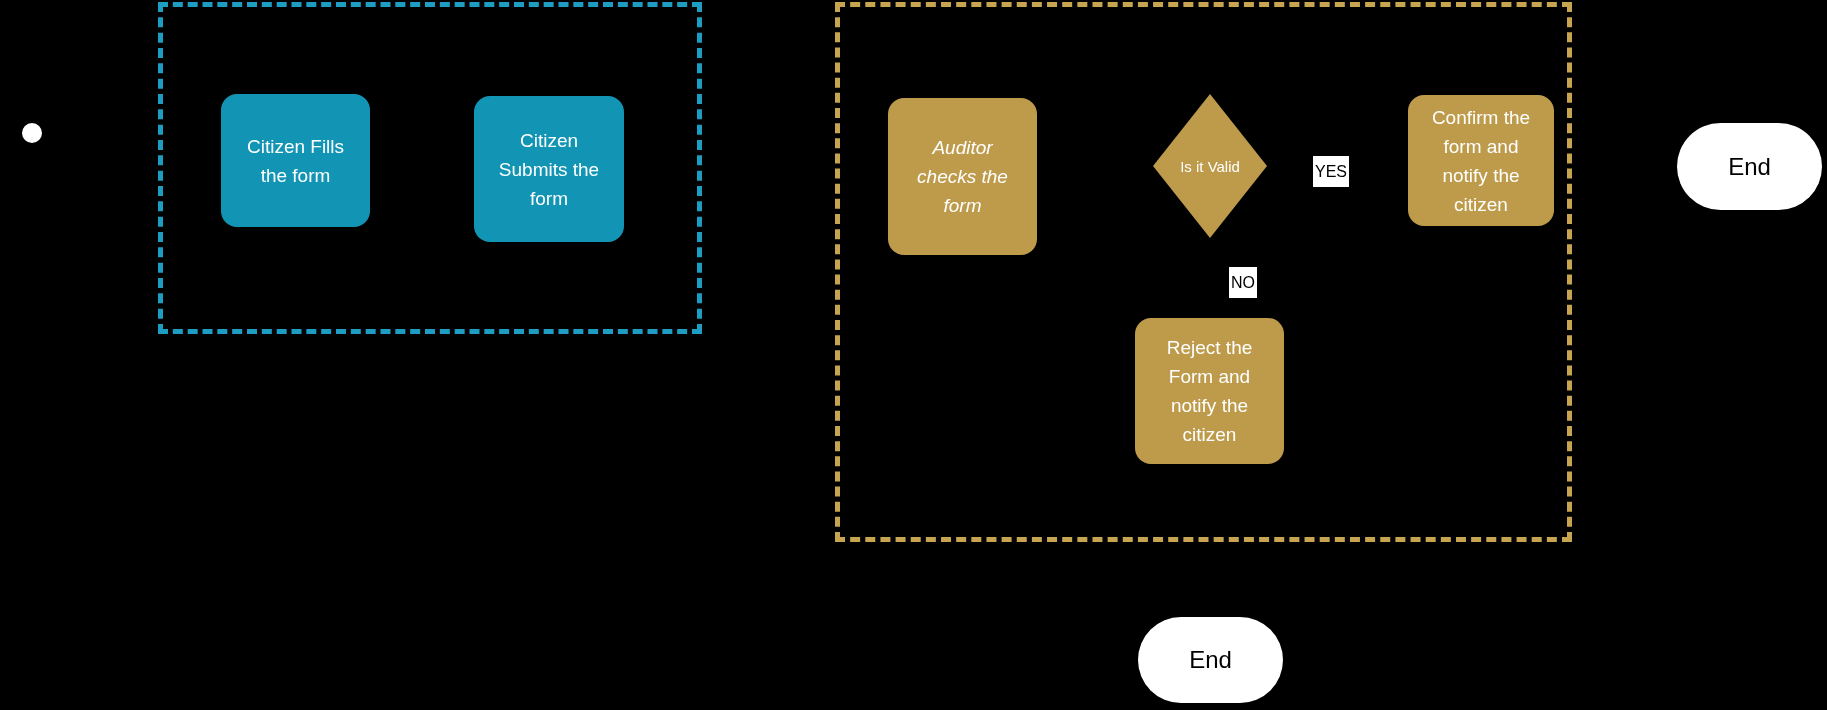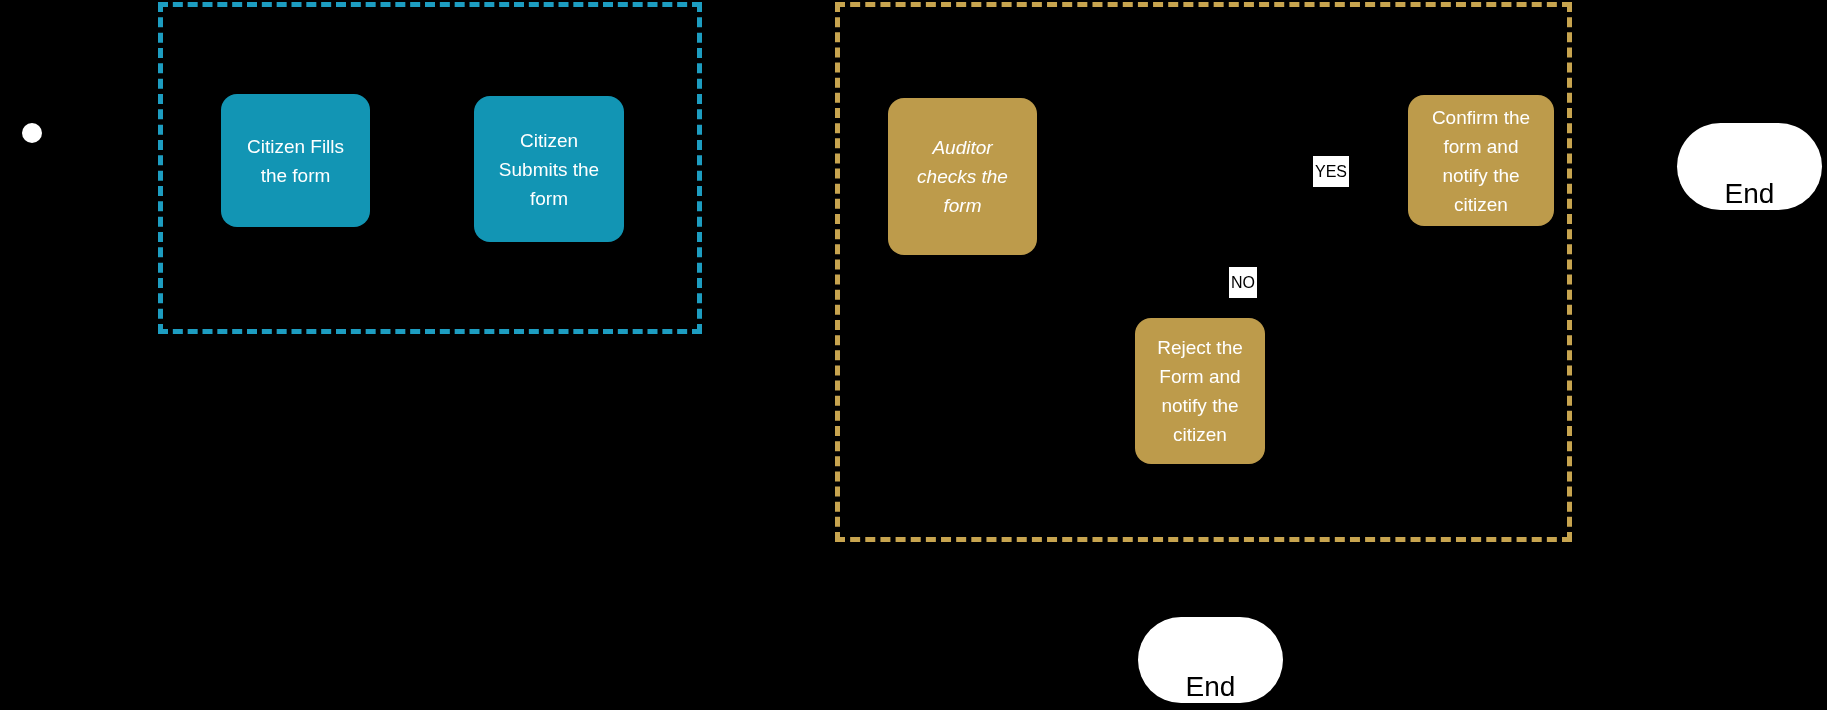--- a/index.html
+++ b/index.html
@@ -51,44 +51,44 @@
     white-space: pre-line;
     box-sizing: border-box;
     padding: 4px;
   }
   .teal { background: #1295b4; }
   .gold { background: #bd9b4b; }
   .n-citizen-fills   { left: 221px;  top: 94px;  width: 149px; height: 133px; }
   .n-citizen-submits { left: 474px;  top: 96px;  width: 150px; height: 146px; }
   .n-auditor-checks  { left: 888px;  top: 98px;  width: 149px; height: 157px; font-style: italic; }
   .n-confirm         { left: 1392px; top: 95px;  width: 146px; height: 131px; margin-left: 16px; }
-  .n-reject          { left: 1135px; top: 318px; width: 130px; height: 146px; }
+  .n-reject          { left: 1135px; top: 318px; width: 149px; height: 146px; }
   .diamond {
     position: absolute;
     left: 1153px; top: 94px;
     width: 114px; height: 144px;
     background: #bd9b4b;
     clip-path: polygon(50% 0, 100% 50%, 50% 100%, 0 50%);
     display: flex;
     align-items: center;
     justify-content: center;
     text-align: center;
     color: #ffffff;
     font-size: 15px;
     white-space: nowrap;
   }
   .end-node {
     position: absolute;
     background: #ffffff;
     color: #000000;
     border-radius: 44px;
     display: flex;
-    align-items: flex-end;
+    align-items: center;
     justify-content: center;
-    font-size: 28px;
+    font-size: 24px;
   }
   .end-auditor { left: 1138px; top: 617px; width: 145px; height: 86px; }
   .end-main    { left: 1677px; top: 123px; width: 145px; height: 87px; }
   .edge-label {
     position: absolute;
     background: #ffffff;
     color: #000000;
     font-size: 16px;
     line-height: 19px;
     padding: 6px 2px;
@@ -117,20 +117,23 @@
 Submits the
 form</span>
   </div>
 
   <div class="node gold n-auditor-checks">
     <span>Auditor
 checks the
 form</span>
   </div>
 
+  <div class="diamond">
+    <span>Is it Valid</span>
+  </div>
 
   <div class="edge-label label-yes">YES</div>
 
   <div class="edge-label label-no">NO</div>
 
   <div class="node gold n-confirm">
     <span>Confirm the
 form and
 notify the
 citizen</span>

